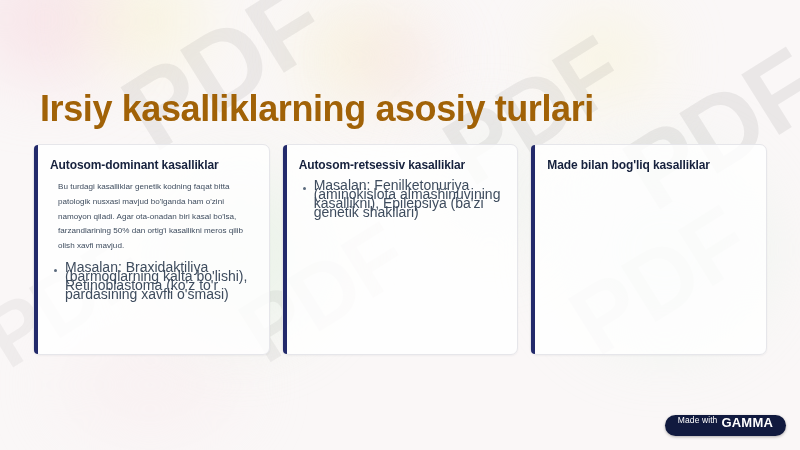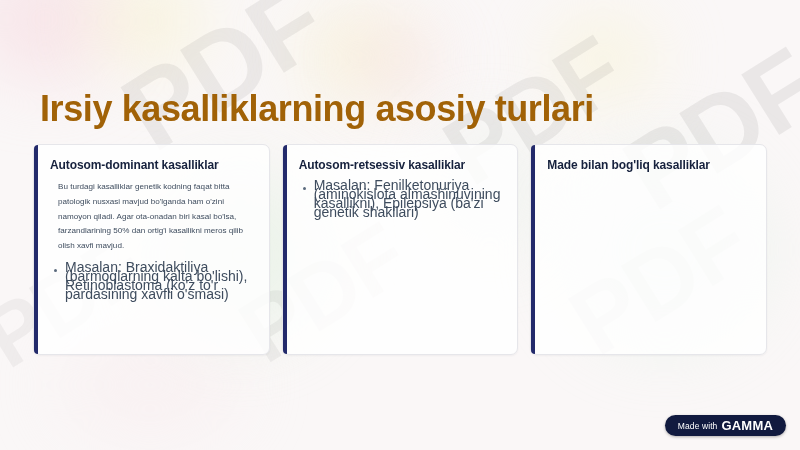--- a/index.html
+++ b/index.html
@@ -132,21 +132,20 @@
     border-radius: 50%;
     background: #5b6a7d;
   }
 
   
   .gamma-badge {
     position: absolute;
     right: 14px;
     bottom: 14px;
     display: flex;
-    align-items: center;
     gap: 4px;
     height: 21px;
     padding: 0 13px;
     border-radius: 11px;
     background: #111a3f;
     box-shadow: 0 1px 3px rgba(0,0,0,.3);
     cursor: pointer;
   }
   .gamma-made {
     font-size: 8.5px;

